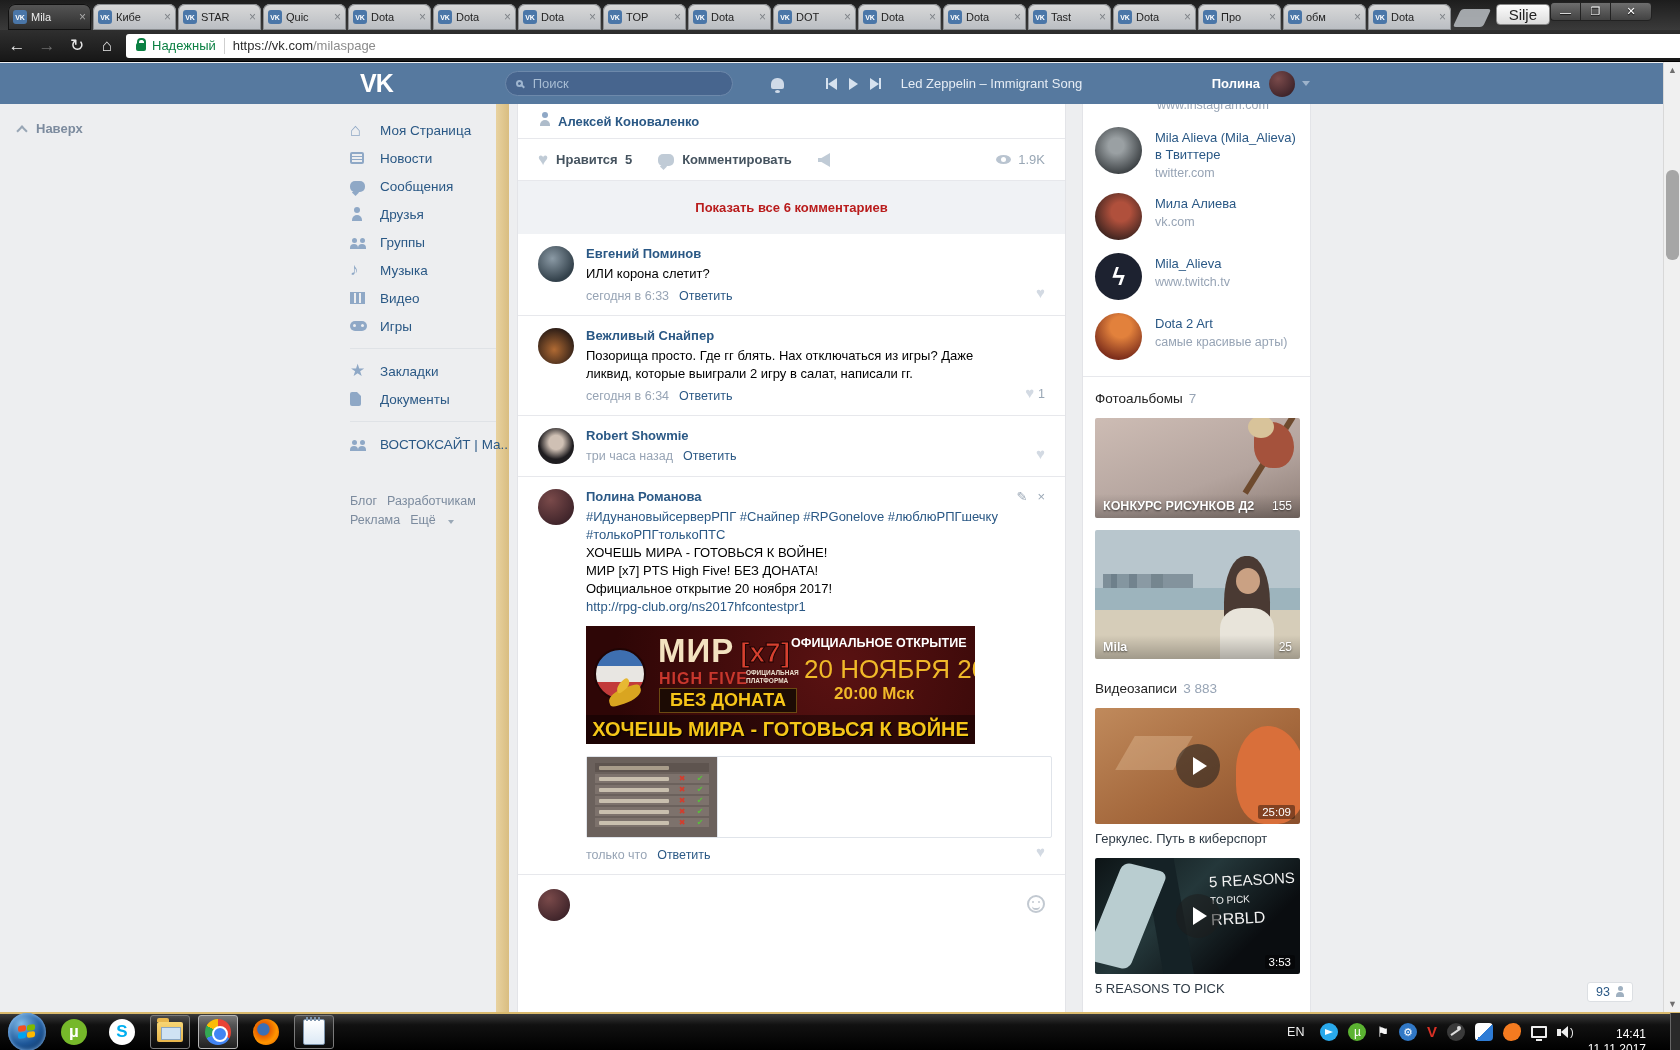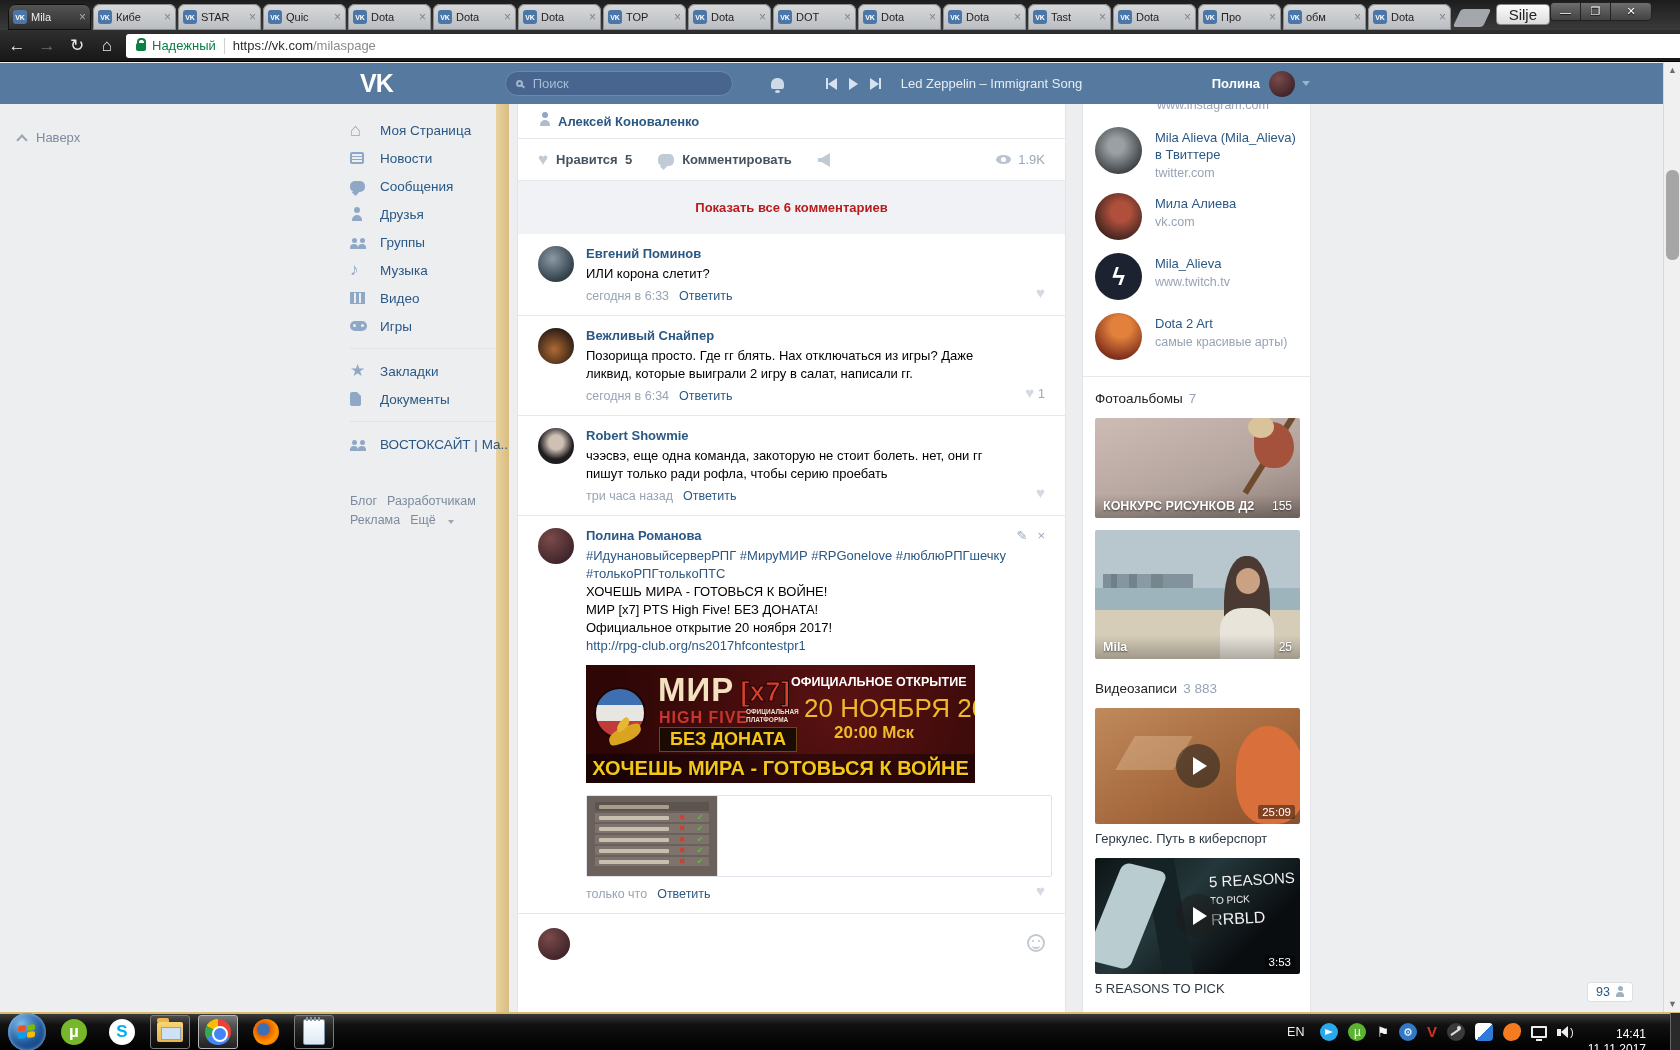--- a/index.html
+++ b/index.html
@@ -58,21 +58,21 @@
   .track{color:#e6edf5;font-size:13px;margin-left:8px;white-space:nowrap;}
   .hdr-user{margin-left:auto;display:flex;align-items:center;}
   .hdr-name{color:#fff;font-size:13px;font-weight:bold;margin-right:9px;}
   .hdr-ava{width:26px;height:26px;border-radius:50%;background:radial-gradient(circle at 35% 30%,#7a4a4a,#2c1820);}
   .caret{width:0;height:0;border-left:4px solid transparent;border-right:4px solid transparent;border-top:5px solid #9db3cb;margin-left:7px;}
 
   
   .viewport{position:absolute;left:0;top:104px;width:1663px;height:908px;background:#edeef0;overflow:hidden;}
   .goldstrip{position:absolute;left:496px;top:0;width:13px;height:100%;background:linear-gradient(90deg,#e8d2a0,#d9bd80);}
 
-  .backtop{position:absolute;left:18px;top:26px;display:flex;align-items:center;color:#7c8b9e;font-size:13px;}
+  .backtop{position:absolute;left:18px;top:17px;display:flex;align-items:center;color:#7c8b9e;font-size:13px;font-weight:bold;}
   .chevup{width:8px;height:8px;border-top:2px solid #98a6b5;border-left:2px solid #98a6b5;transform:rotate(45deg);margin-right:10px;margin-top:4px;}
 
   
   .leftnav{position:absolute;left:350px;top:12px;width:146px;}
   .nitem{display:flex;align-items:center;height:28px;color:#2a5885;font-size:13.5px;}
   .nicon{width:30px;display:flex;align-items:center;flex:none;color:#8fa8c6;}
   .nav-div{height:1px;background:#dfe2e6;margin:8px 0 8px 0;}
   .nfoot{margin-top:34px;font-size:12.5px;color:#7c8b9e;line-height:19px;}
   .nfoot span{margin-right:10px;}
   .cdn{display:inline-block;width:0;height:0;border-left:3px solid transparent;border-right:3px solid transparent;border-top:4px solid #9aa8b6;margin-left:2px;}
@@ -529,31 +529,30 @@
           <div class="ctext">Позорища просто. Где гг блять. Нах отключаться из игры? Даже ликвид, которые выиграли 2 игру в салат, написали гг.</div>
           <div class="cmeta"><span>сегодня в 6:34</span><span class="creply">Ответить</span></div>
         </div>
         <div class="clike">♥<b>1</b></div>
       </div>
 
       <div class="cmt">
         <div class="cava" style="background:radial-gradient(circle at 50% 40%,#cfc0b4 25%,#1f1d20 60%);"></div>
         <div class="cbody">
           <div class="cname">Robert Showmie</div>
-          <div class="ctext">чээсвэ, еще одна команда, закоторую не стоит болеть. нет, они гг пишут только ради рофла, чтобы серию проебать</div>
           <div class="cmeta"><span>три часа назад</span><span class="creply">Ответить</span></div>
         </div>
         <div class="clike">♥</div>
       </div>
 
       <div class="cmt">
         <div class="cava" style="background:radial-gradient(circle at 35% 30%,#7a4a4a,#2c1820);"></div>
         <div class="cbody">
           <div class="cname">Полина Романова</div>
-          <div class="tagline">#ИдунановыйсерверРПГ #МируМИР #RPGonelove #люблюРПГшечку</div>
+          <div class="tagline">#ИдунановыйсерверРПГ #Снайпер #RPGonelove #люблюРПГшечку</div>
           <div class="tagline">#толькоРПГтолькоПТС</div>
           <div class="pline">ХОЧЕШЬ МИРА - ГОТОВЬСЯ К ВОЙНЕ!</div>
           <div class="pline">МИР [x7] PTS High Five! БЕЗ ДОНАТА!</div>
           <div class="pline">Официальное открытие 20 ноября 2017!</div>
           <div class="plink">http://rpg-club.org/ns2017hfcontestpr1</div>
 
           <div class="banner">
             <div class="emblem">
                 <div class="dove"></div>
               </div>

